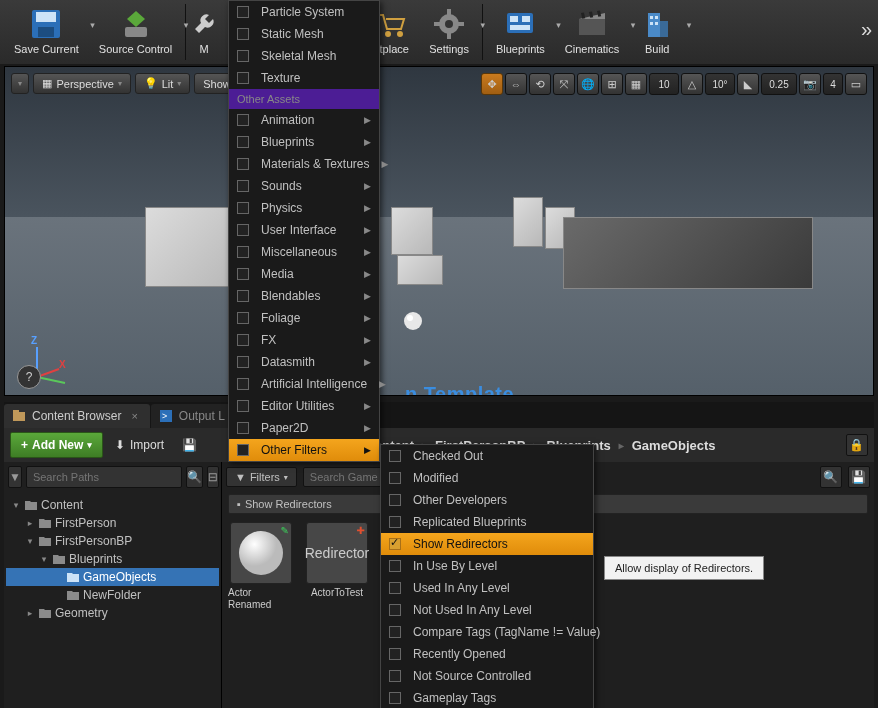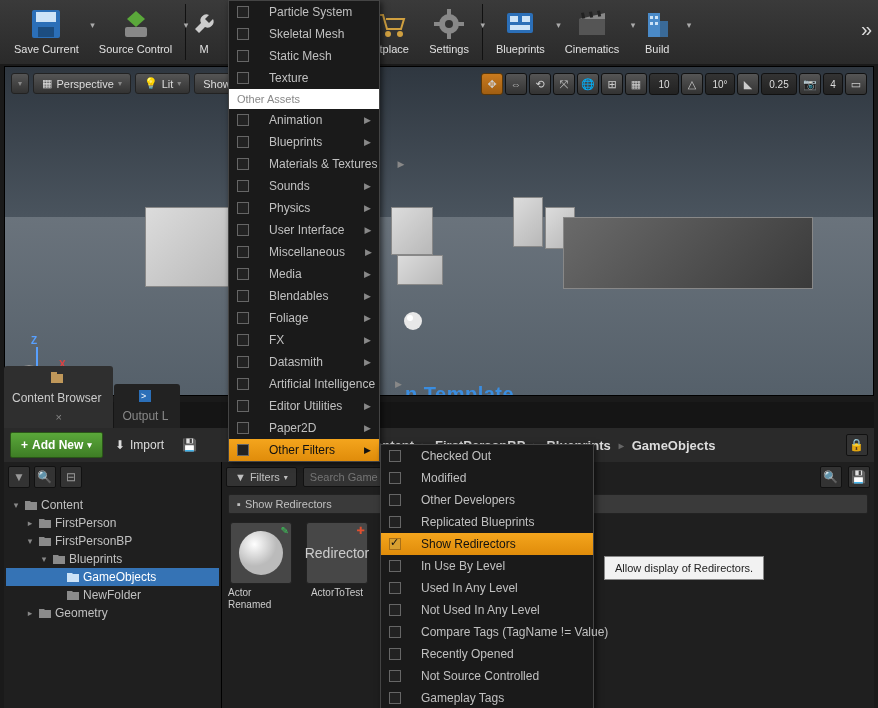--- a/index.html
+++ b/index.html
@@ -28,21 +28,21 @@
 .vp-box{position:absolute;background:linear-gradient(135deg,#dcdcdc,#b8b8b8);border:1px solid #888;}
 .vp-template{position:absolute;left:400px;top:316px;color:#3a8de0;font-size:20px;font-weight:bold;letter-spacing:0.5px;}
 .gizmo{position:absolute;left:20px;bottom:10px;}
 .gizmo .z{color:#58a0ff;font-size:10px;font-weight:bold;}
 .gizmo .x{color:#e04040;font-size:10px;font-weight:bold;}
 .gizmo svg{display:block;}
 .vp-circle{position:absolute;left:14px;bottom:8px;width:24px;height:24px;border:1px solid #999;border-radius:50%;background:#333;display:flex;align-items:center;justify-content:center;font-size:12px;color:#ccc;}
 
 
 .tabrow { display:flex; background:#151515; height:26px; margin:6px 4px 0 4px; gap:1px; align-items:flex-end;}
-.tab { background:#2f2f2f; padding:5px 12px 5px 8px; border-radius:3px 3px 0 0; display:flex; align-items:center; gap:6px; color:#ccc; font-size:12px; cursor:pointer; position:relative;flex-direction:column;}
+.tab { background:#2f2f2f; padding:5px 12px 5px 8px; border-radius:3px 3px 0 0; display:flex; align-items:center; gap:6px; color:#ccc; font-size:12px; cursor:pointer; position:relative;}
 .tab.inactive{background:#222;color:#888;}
 .tab .x{color:#888;font-size:11px;margin-left:4px;}
 .tab .tico2{width:14px;height:14px;}
 
 
 .cb-bar { background:#2a2a2a; height:34px; margin:0 4px; display:flex; align-items:center; padding:0 6px; gap:6px;}
 .btn-green { background:linear-gradient(#5aa83a,#3e7d25); border:1px solid #2a5518; color:#fff; padding:5px 10px; font-size:12px; font-weight:bold; border-radius:2px; display:flex; align-items:center; gap:4px; cursor:pointer;}
 .btn-flat { color:#ddd; display:flex; align-items:center; gap:5px; cursor:pointer; font-size:12px; padding:4px 6px;}
 .breadcrumb{display:flex;align-items:center;gap:8px;color:#ddd;font-size:13px;font-weight:bold;}
 .breadcrumb .sep{color:#666;font-size:10px;}
@@ -62,22 +62,22 @@
 .filters-btn{background:#333;border:1px solid #111;padding:3px 8px;border-radius:2px;display:flex;align-items:center;gap:4px;font-size:11px;cursor:pointer;}
 .chip{background:#3a3a3a;border:1px solid #222;padding:3px 8px;border-radius:2px;font-size:11px;display:flex;align-items:center;gap:4px;}
 .assets{display:flex;gap:10px;padding:6px;}
 .asset{width:66px;display:flex;flex-direction:column;align-items:center;cursor:pointer;}
 .asset-thumb{width:62px;height:62px;background:#474747;border:1px solid #222;border-radius:3px;display:flex;align-items:center;justify-content:center;position:relative;}
 .asset-thumb .corner{position:absolute;top:2px;right:2px;font-size:10px;}
 .asset-lbl{font-size:10px;text-align:left;color:#ccc;margin-top:3px;line-height:1.2;}
 
 
 .menu{position:absolute;background:#1a1a1a;border:1px solid #444;box-shadow:2px 2px 6px rgba(0,0,0,.6);font-size:12px;z-index:50;}
-.menu-hdr{background:#ffffff;color:#888;padding:4px 8px;font-size:11px;}
-.menu-item{display:flex;align-items:center;padding:4px 8px;gap:20px;cursor:pointer;white-space:nowrap;}
+.menu-hdr{background:#4c1d95;color:#888;padding:4px 8px;font-size:11px;}
+.menu-item{display:flex;align-items:center;padding:4px 8px;gap:12px;cursor:pointer;white-space:nowrap;}
 .menu-item.hi{background:linear-gradient(#f4a51d,#e08c0a);color:#111;}
 .menu-ck{width:12px;height:12px;border:1px solid #666;background:#222;display:inline-block;flex-shrink:0;}
 .menu-ck.on{background:#d8a030;border-color:#a87018;position:relative;}
 .menu-ck.on::after{content:"✓";position:absolute;left:0;top:-3px;font-size:11px;color:#111;}
 .menu-arrow{margin-left:auto;color:#888;font-size:9px;}
 .menu-item.hi .menu-arrow{color:#111;}
 .menu1{left:228px;top:0;width:152px;}
 .menu2{left:380px;top:444px;width:214px;}
 .tooltip{position:absolute;left:604px;top:556px;background:#f2f2f2;border:1px solid #888;color:#222;padding:5px 10px;font-size:11px;z-index:60;}
 
@@ -301,20 +301,21 @@
       <span class="sep">▸</span>
     <span>GameObjects</span>
   </div>
   <div style="margin-left:auto;" class="srch-btn">🔒</div>
 </div>
 
 <div class="cb-body">
   <div class="cb-left">
     <div class="cb-search">
       <div class="srch-btn">▼</div>
+      <input class="srch-input" placeholder="Search Paths" style="">
       <div class="srch-btn">🔍</div>
       <div class="srch-btn">⊟</div>
     </div>
     <div class="tree" id="tree">
         <div class="tree-row">
           <span class="tree-ind" style="width: 0px;"></span>
           <span class="tree-tw">▾</span>
           <span class="tree-ico">
             <svg width="14" height="12">
               <path d="M1 2h5l1 1h6v8H1z" fill="#8a8a8a"></path>
@@ -431,25 +432,25 @@
   </div>
 </div>
 
 <div class="menu menu1" id="menu1">
     <div class="menu-item">
       <span class="menu-ck"></span>
       <span>Particle System</span>
     </div>
     <div class="menu-item">
       <span class="menu-ck"></span>
+      <span>Static Mesh</span>
+    </div>
+    <div class="menu-item">
+      <span class="menu-ck"></span>
       <span>Skeletal Mesh</span>
-    </div>
-    <div class="menu-item">
-      <span class="menu-ck"></span>
-      <span>Static Mesh</span>
     </div>
     <div class="menu-item">
       <span class="menu-ck"></span>
       <span>Texture</span>
     </div>
     <div class="menu-hdr">Other Assets</div>
     <div class="menu-item">
       <span class="menu-ck"></span>
       <span>Animation</span>
       <span class="menu-arrow">▶</span>

